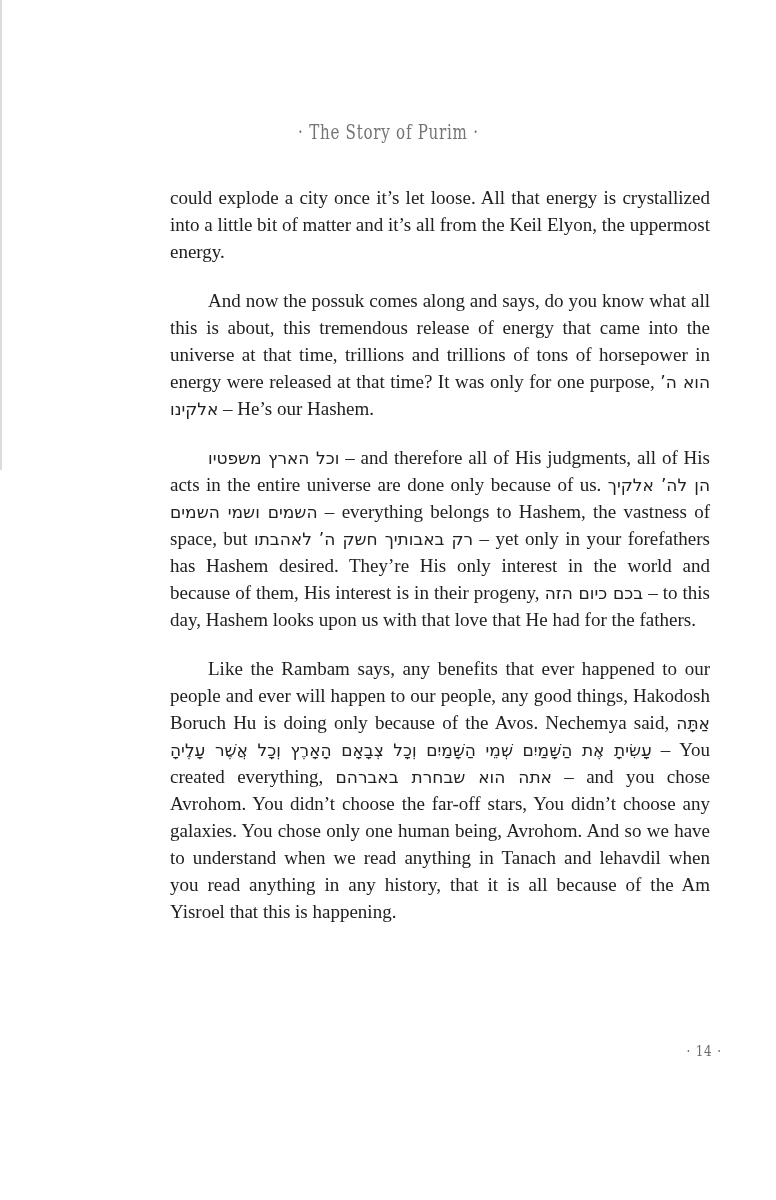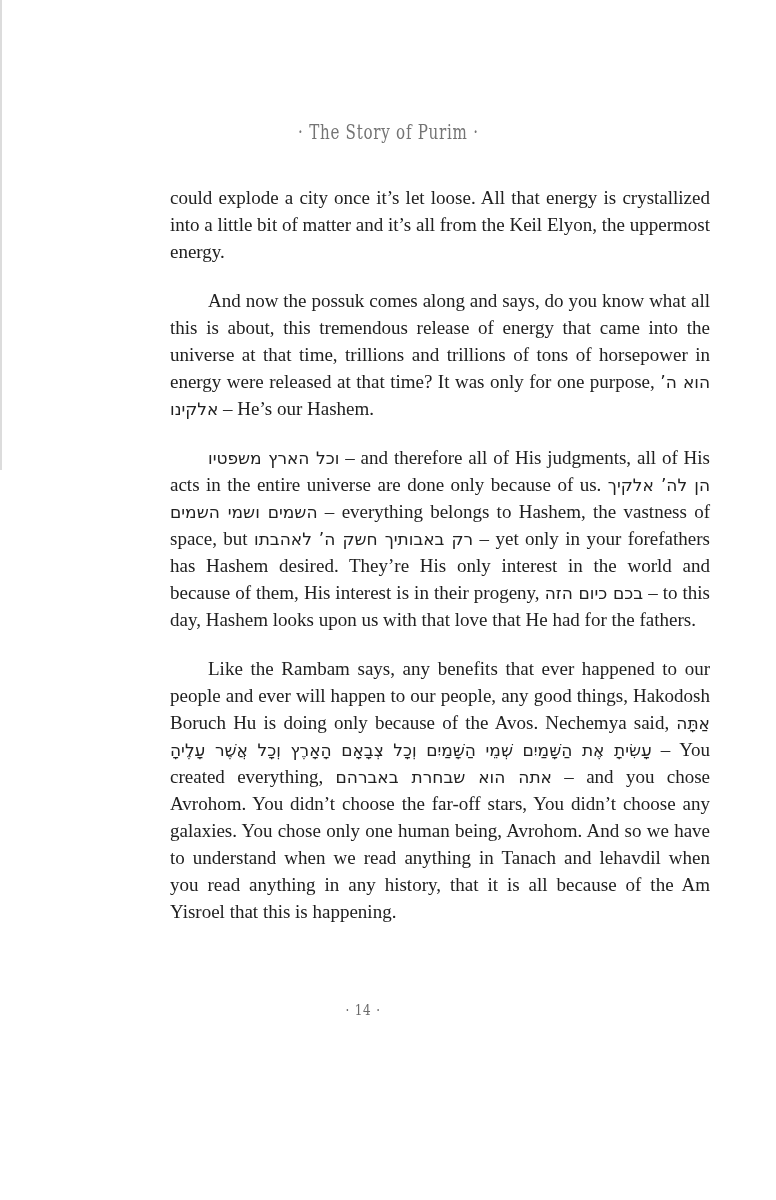--- a/index.html
+++ b/index.html
@@ -52,23 +52,23 @@
   .para.indent { text-indent: 38px; }
   .italic { }
   .hebrew {
     font-family: "DejaVu Sans", sans-serif;
     font-size: 17px;
     line-height: 1;
   }
 
   .page-footer {
     position: absolute;
-    top: 1001px; left: 0;
+    top: 1042px; left: 0;
     width: 726px;
-    text-align: center;
+    text-align: right;
   }
   .page-number {
     display: inline-block;
     font-family: "DejaVu Serif", serif;
     font-size: 15px;
     color: #6b6b6b;
     letter-spacing: 1px;
     transform: scaleX(0.8);
     transform-origin: center;
   }

